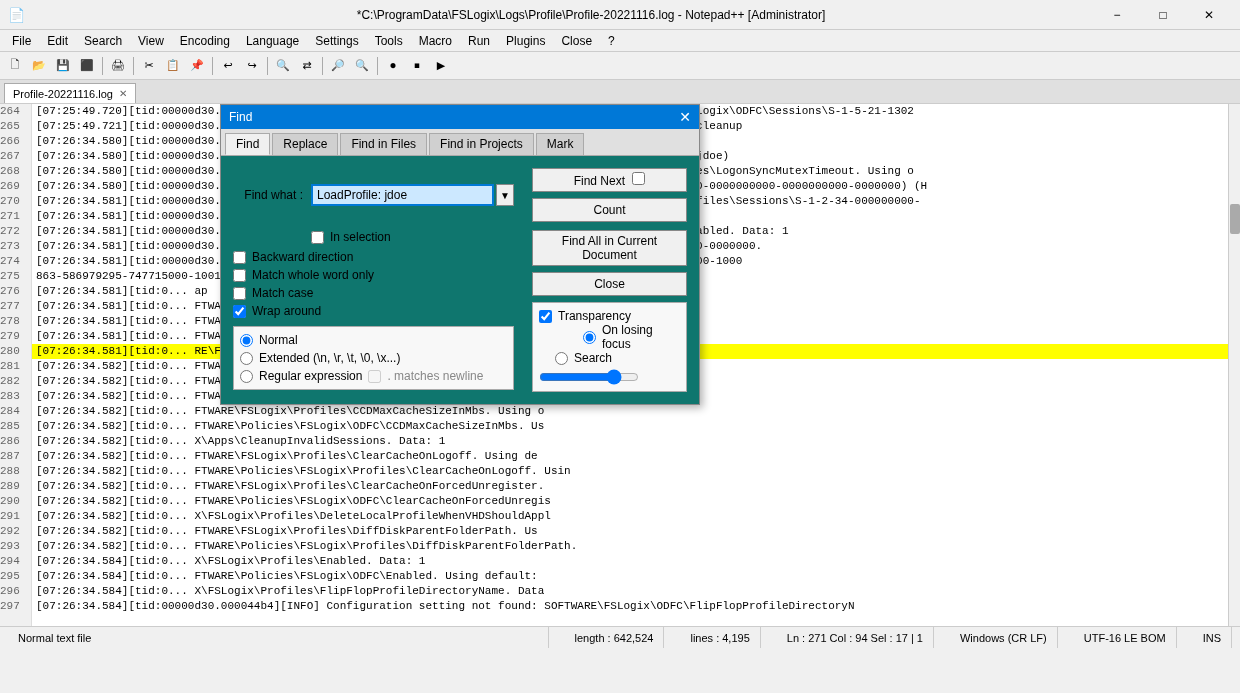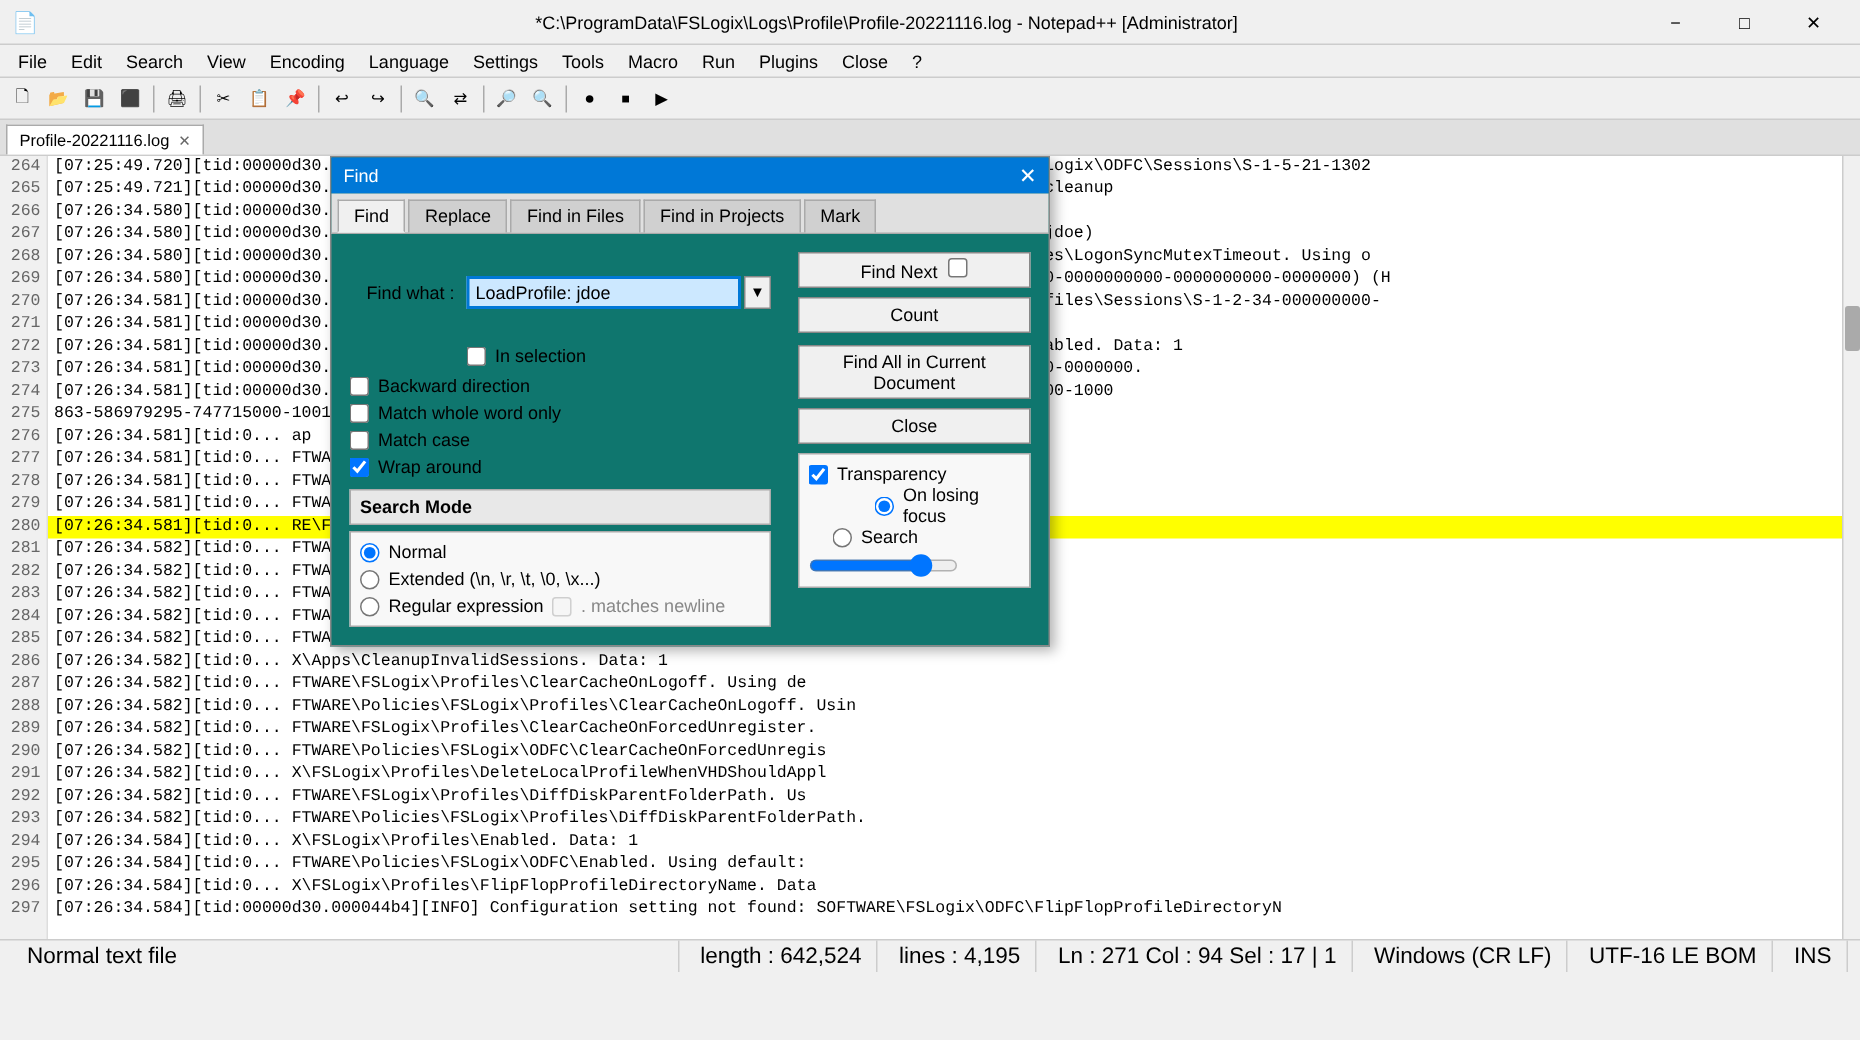--- a/index.html
+++ b/index.html
@@ -79,21 +79,21 @@
       width: 32px;
       background: #f0f0f0;
       border-right: 1px solid #ddd;
       padding: 0;
       font-family: 'Courier New', monospace;
       font-size: 11px;
       color: #666;
       overflow: hidden;
       flex-shrink: 0;
     }
-    .line-num { height: 15px; line-height: 15px; text-align: right; padding-right: 4px; }
+    .line-num { height: 15px; line-height: 15px; text-align: left; padding-right: 4px; }
     #editor {
       flex: 1;
       overflow: auto;
       font-family: 'Courier New', monospace;
       font-size: 11px;
       line-height: 15px;
       padding: 0;
     }
     .editor-line { height: 15px; white-space: nowrap; padding: 0 4px; }
     .editor-line.highlight-yellow { background: #ffff00; }
@@ -102,22 +102,22 @@
     #scrollbar-v { width: 12px; background: #f0f0f0; border-left: 1px solid #ccc; }
     
     
     #status-bar {
       background: #f0f0f0;
       height: 22px;
       display: flex;
       align-items: center;
       border-top: 1px solid #ccc;
       padding: 0 8px;
-      font-size: 15px;
-      gap: 4px;
+      font-size: 11px;
+      gap: 16px;
     }
     .status-item { padding: 0 10px; border-right: 1px solid #ccc; height: 100%; display: flex; align-items: center; }
     .status-item:first-child { flex: 1; }
     
     
     #find-dialog {
       position: absolute;
       top: 0;
       left: 220px;
       width: 480px;
@@ -359,21 +359,20 @@
               <input type="checkbox" style="">
               <label>Match case</label>
             </div>
             <div class="find-option">
               <input type="checkbox" checked="" style="">
               <label>Wrap around</label>
             </div>
           </div>
 
           <div class="find-search-mode">
-            <div class="find-search-mode-title">Search Mode</div>
             <div class="search-mode-group">
               <div class="find-option">
                 <input type="radio" name="searchMode" checked="" style="">
                 <label>Normal</label>
               </div>
               <div class="find-option">
                 <input type="radio" name="searchMode" style="">
                 <label>Extended (\n, \r, \t, \0, \x...)</label>
               </div>
               <div class="find-option">

